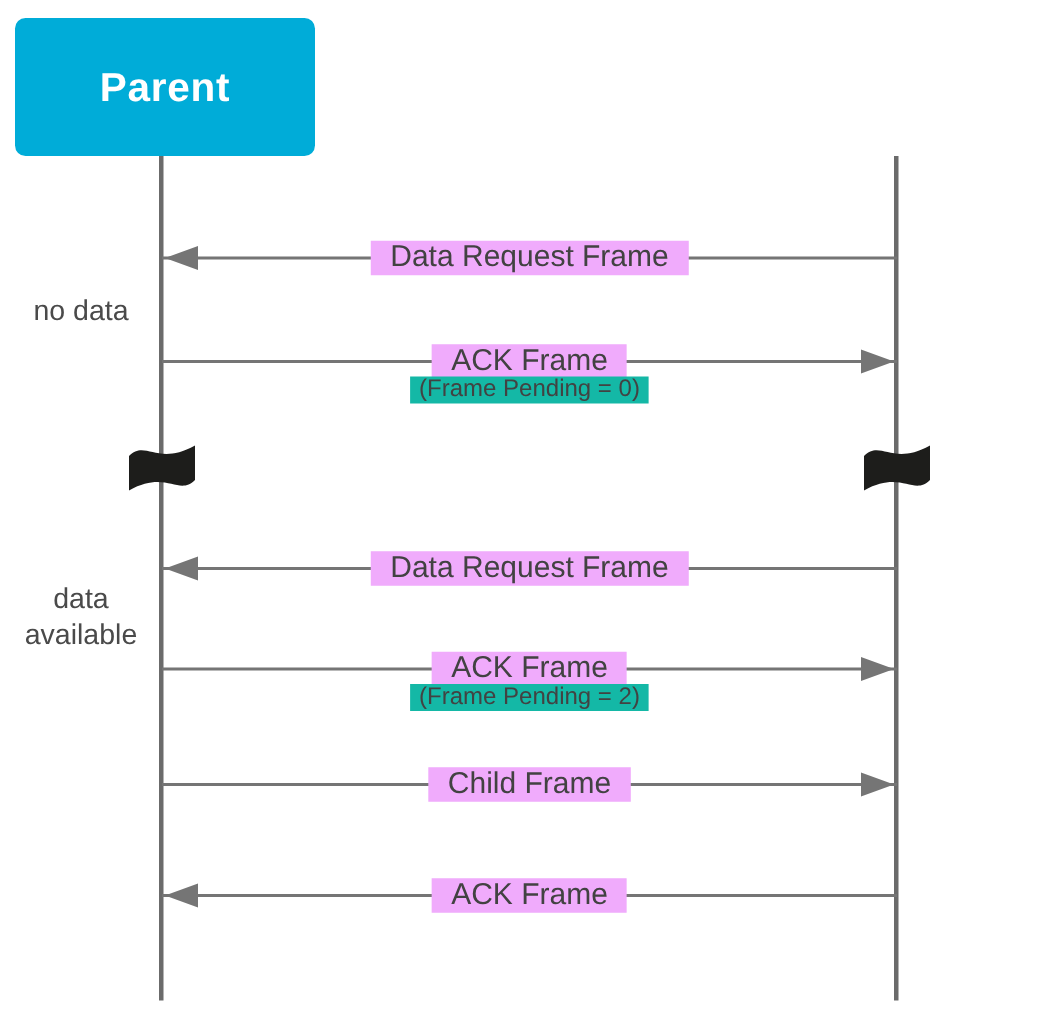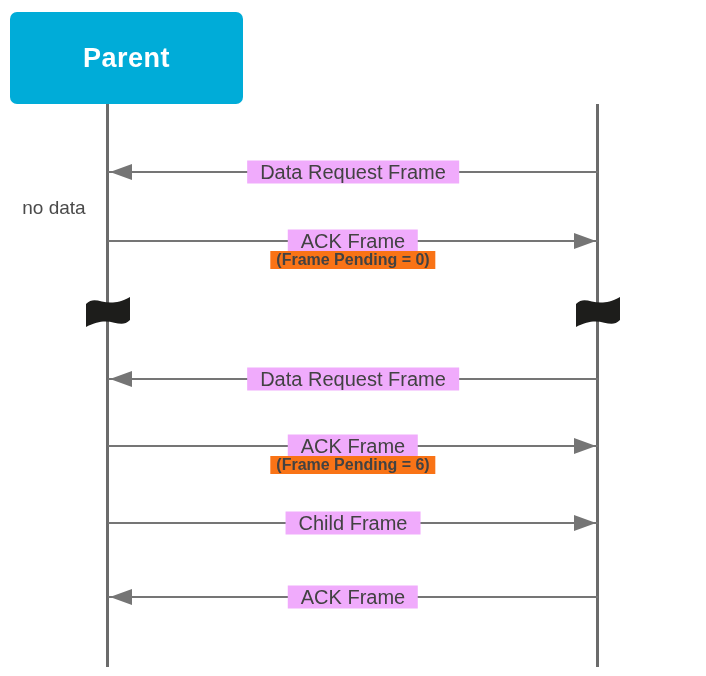--- a/index.html
+++ b/index.html
@@ -12,21 +12,21 @@
     position: relative;
     width: 706px;
     height: 676px;
     background: #ffffff;
     overflow: hidden;
   }
   
   .actor {
     position: absolute;
     top: 12px;
-    width: 233px;
+    width: 200px;
     height: 92px;
     background: #00acd8;
     border-radius: 7px;
     display: flex;
     align-items: center;
     justify-content: center;
     color: #ffffff;
     font-size: 27px;
     font-weight: bold;
     letter-spacing: 0.5px;
@@ -85,26 +85,25 @@
     padding: 0 13px;
     font-size: 20px;
     color: #424242;
     white-space: nowrap;
   }
   .message .sublabel {
     position: absolute;
     left: 50%;
     top: 10px;
     transform: translateX(-50%);
-    background: #f97316;
+    background: #14b8a6;
     padding: 0 6px;
     font-size: 16px;
     color: #424242;
     white-space: nowrap;
-    font-weight: bold;
   }
 
   
   .side-note {
     position: absolute;
     left: 8px;
     width: 92px;
     text-align: center;
     font-size: 19px;
     color: #4a4a4a;
@@ -129,20 +128,21 @@
 <div class="canvas">
 
   <div class="actor parent">
     <span>Parent</span>
   </div>
 
   <div class="lifeline parent"></div>
   <div class="lifeline child"></div>
 
   <div class="side-note note1">no data</div>
+  <div class="side-note note2">data available</div>
 
   <div class="message dir-left" style="top:172px">
     <div class="line"></div>
     <div class="head"></div>
     <span class="label">Data Request Frame</span>
   </div>
 
   <div class="message dir-right" style="top:241px">
     <div class="line"></div>
     <div class="head"></div>
@@ -164,21 +164,21 @@
   <div class="message dir-left" style="top:379px">
     <div class="line"></div>
     <div class="head"></div>
     <span class="label">Data Request Frame</span>
   </div>
 
   <div class="message dir-right" style="top:446px">
     <div class="line"></div>
     <div class="head"></div>
     <span class="label">ACK Frame</span>
-    <span class="sublabel">(Frame Pending = 6)</span>
+    <span class="sublabel">(Frame Pending = 2)</span>
   </div>
 
   <div class="message dir-right" style="top:523px">
     <div class="line"></div>
     <div class="head"></div>
     <span class="label">Child Frame</span>
   </div>
 
   <div class="message dir-left" style="top:597px">
     <div class="line"></div>

